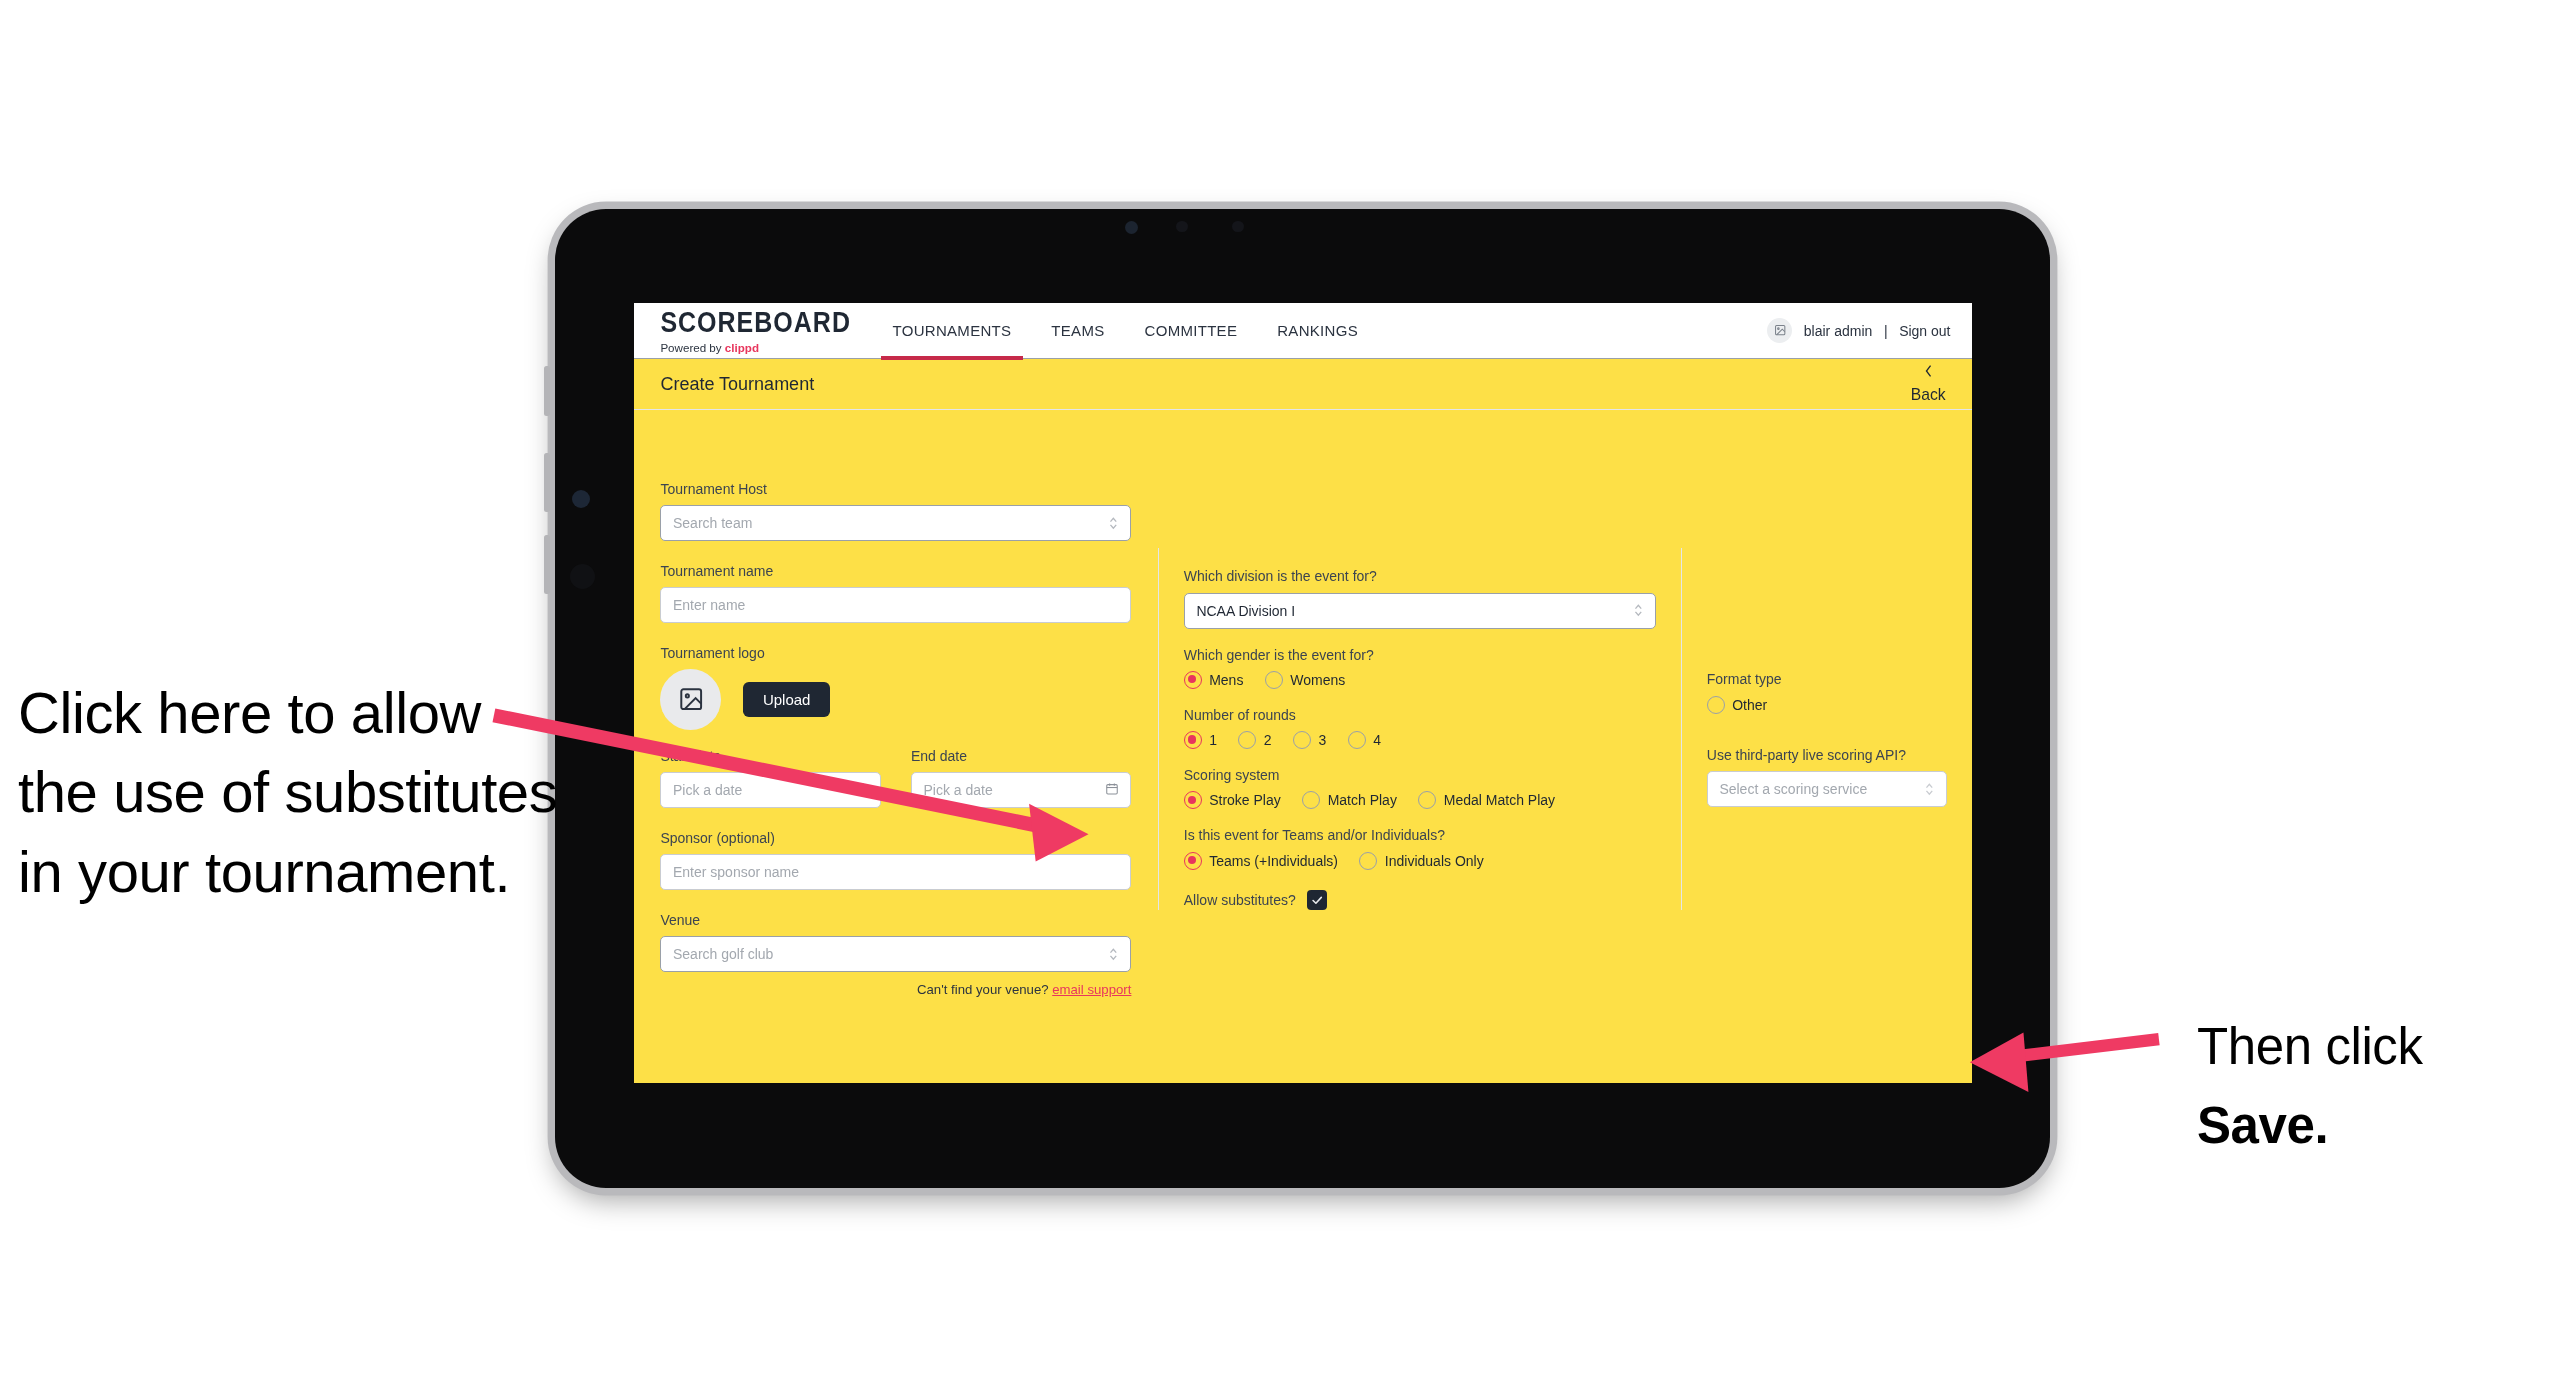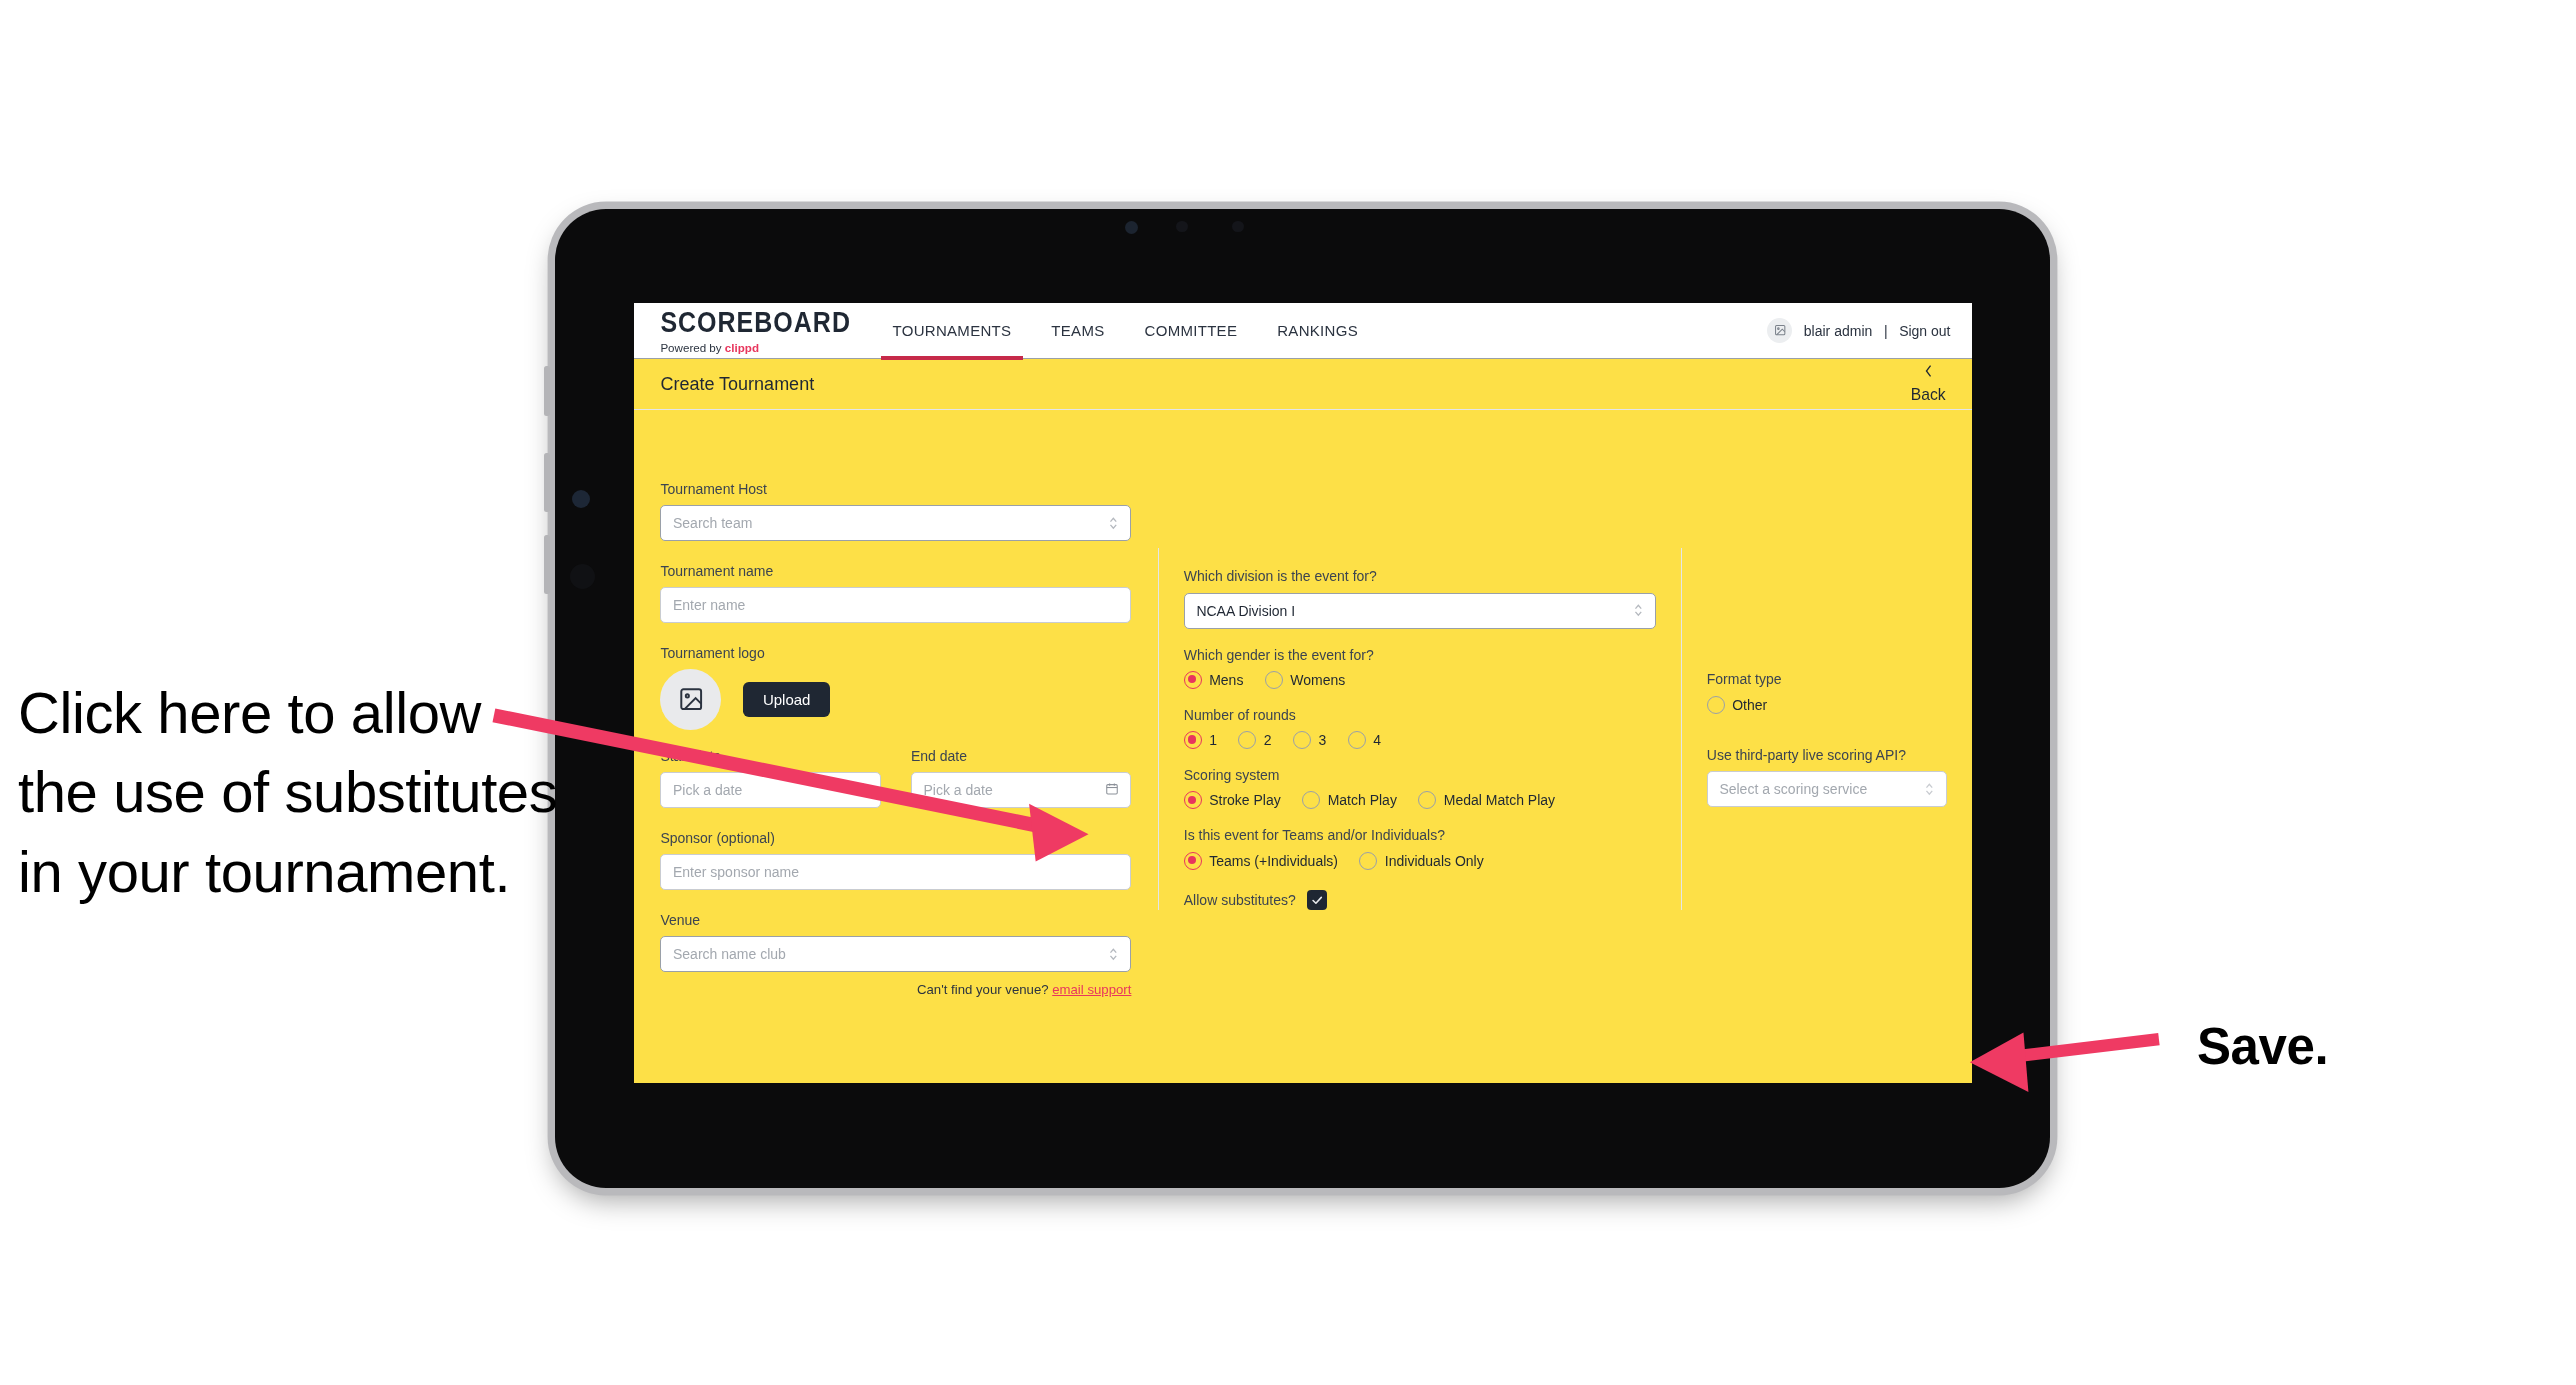--- a/index.html
+++ b/index.html
@@ -241,21 +241,21 @@
 
       <div class="fgap"></div>
       <div class="flabel">Sponsor (optional)</div>
       <div class="inp light">
         <span>Enter sponsor name</span>
       </div>
 
       <div class="fgap"></div>
       <div class="flabel">Venue</div>
       <div class="inp">
-        <span>Search name club</span>
+        <span>Search golf club</span>
         <span class="caret">
           <svg width="10.7" height="16.5" viewBox="0 0 13 20" fill="none" stroke="#b5b9bf" stroke-width="1.6">
               <path d="M3 8L6.5 4L10 8"></path>
               <path d="M3 12L6.5 16L10 12"></path>
             </svg>
         </span>
       </div>
       <div id="venuehelp"><span>Can't find your venue? </span><a>email support</a></div>
     </div>
 
@@ -368,20 +368,21 @@
         </span>
       </div>
     </div>
   </div>
 
 </div>
 
 <div class="anno" id="anno-left">Click here to allow the use of substitutes in your tournament.</div>
 
 <div class="anno" id="anno-right">
+  <div>Then click</div>
   <div class="strong">Save.</div>
 </div>
 
 <svg class="arrow-svg" style="left:0;top:0;width:2576px;height:1386px;" viewBox="0 0 3119 1678" width="2576" height="1386">
   <g>
     <line x1="598" y1="866" x2="1278" y2="1004" stroke="#ef3a63" stroke-width="17"></line>
     <polygon points="1318,1010 1246,973 1254,1043" fill="#ef3a63"></polygon>
   </g>
   <g>
     <line x1="2614" y1="1258" x2="2440" y2="1279" stroke="#ef3a63" stroke-width="15"></line>

